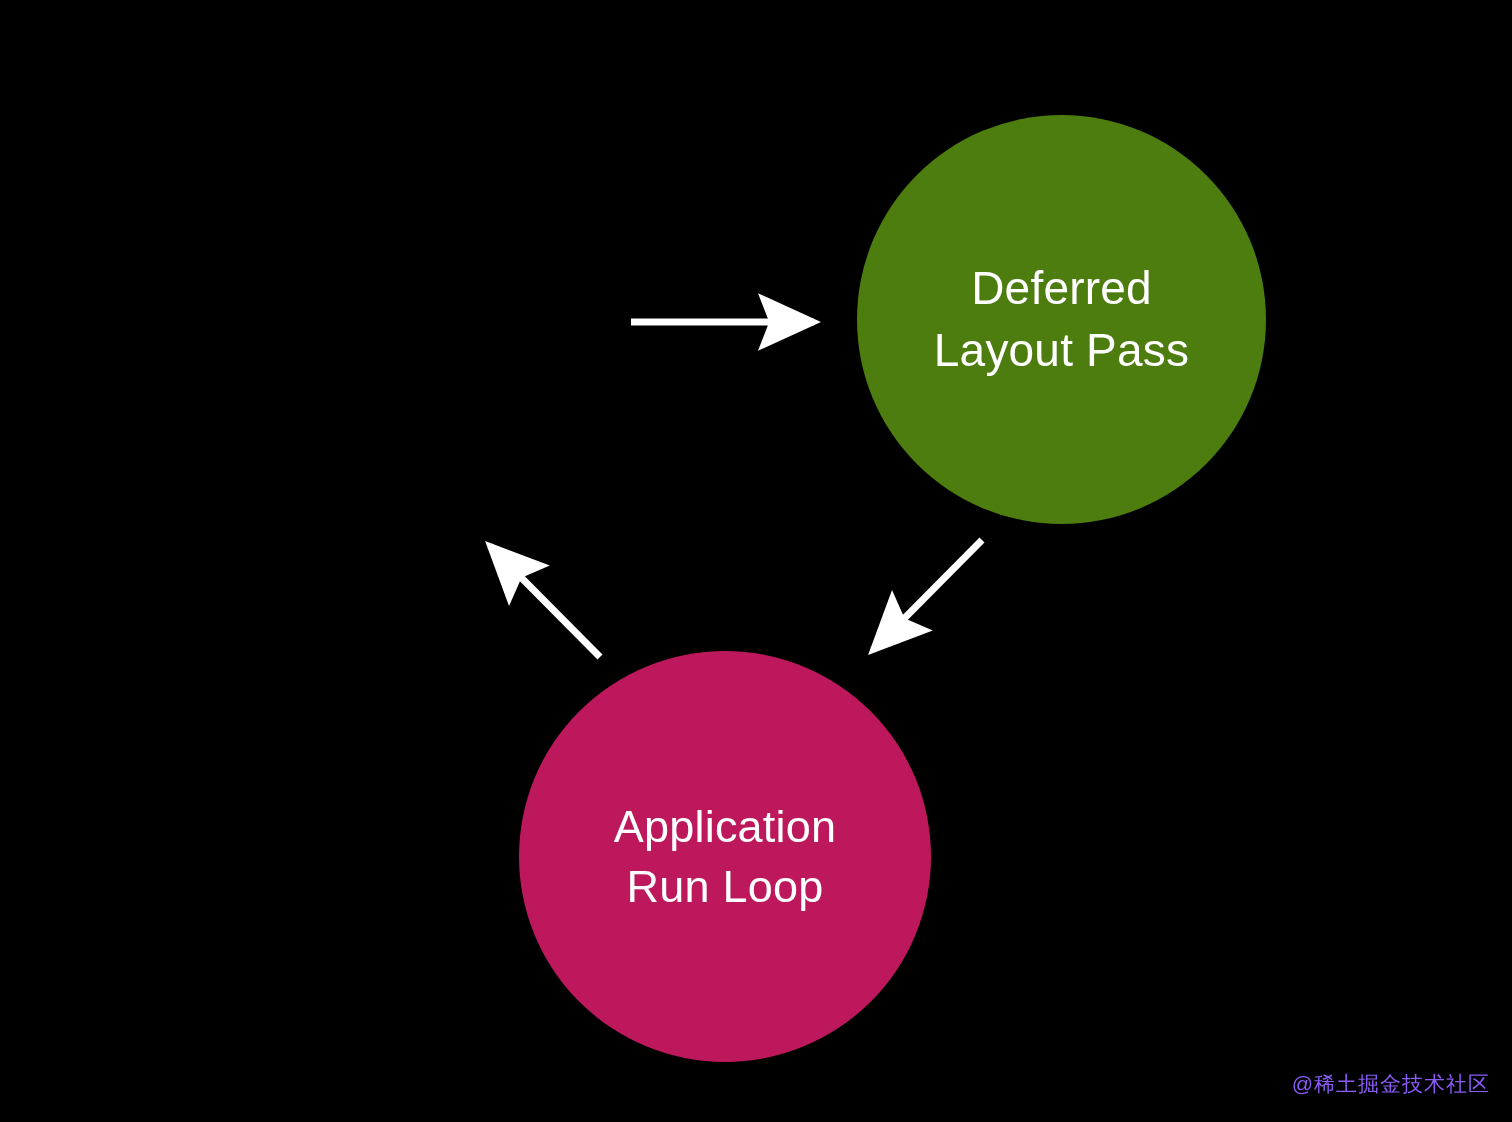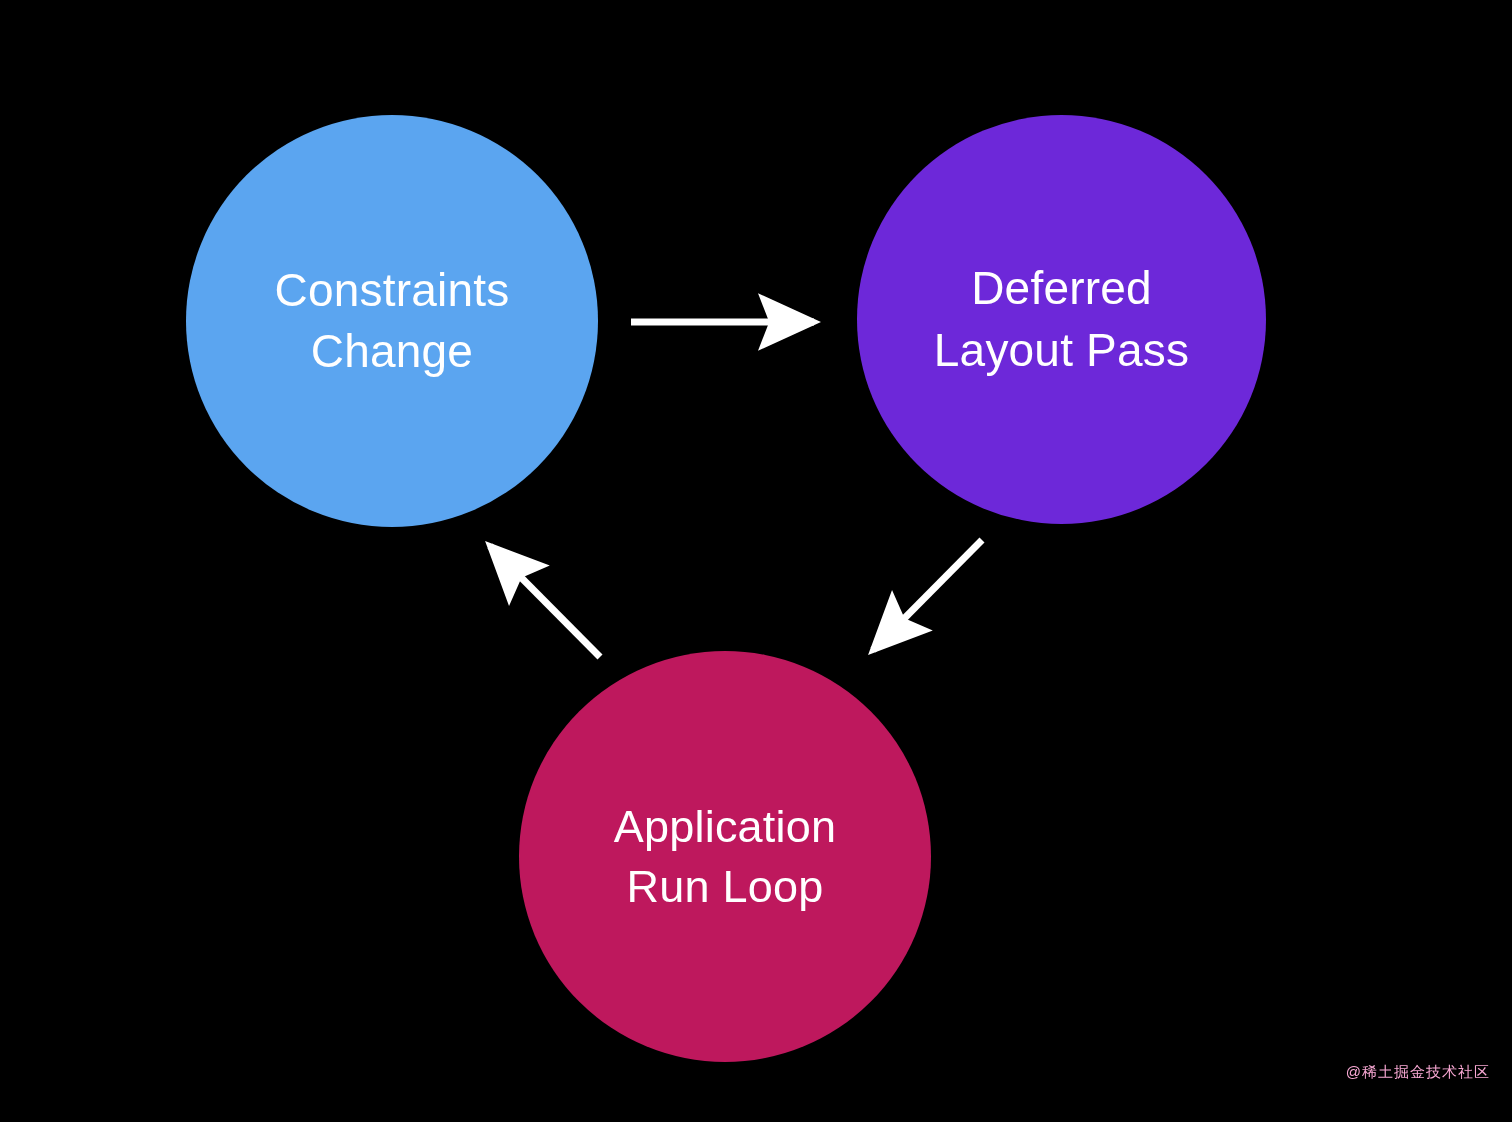--- a/index.html
+++ b/index.html
@@ -63,23 +63,23 @@
     position: absolute;
     left: 0;
     top: 0;
     width: 1512px;
     height: 1122px;
     pointer-events: none;
   }
   #watermark {
     position: absolute;
     right: 22px;
-    bottom: 40px;
-    color: #f9a8d4;
-    font-size: 15px;
+    bottom: 24px;
+    color: #8b5cf6;
+    font-size: 21px;
     letter-spacing: 1px;
     user-select: none;
   }
 </style>
 </head>
 <body>
 
 <div id="stage">
 
   <svg id="edges" viewBox="0 0 1512 1122" width="1512" height="1122">
@@ -89,26 +89,22 @@
       </marker>
     </defs>
 
     <line x1="631" y1="322" x2="814" y2="322" stroke="#ffffff" stroke-width="7" marker-end="url(#arrowhead)"></line>
 
     <line x1="982" y1="540" x2="873" y2="650" stroke="#ffffff" stroke-width="7" marker-end="url(#arrowhead)"></line>
 
     <line x1="600" y1="657" x2="490" y2="546" stroke="#ffffff" stroke-width="7" marker-end="url(#arrowhead)"></line>
   </svg>
 
-  <div class="node" id="node-constraints-change" style="background:#5BA5F0">
-    <span class="node-label">Constraints
-Change</span>
-  </div>
 
-  <div class="node" id="node-deferred-layout-pass" style="background:#6d28d9">
+  <div class="node" id="node-deferred-layout-pass" style="background:#4d7c0f">
     <span class="node-label">Deferred
 Layout Pass</span>
   </div>
 
   <div class="node" id="node-application-run-loop" style="background:#be185d">
     <span class="node-label">Application
 Run Loop</span>
   </div>
 
   <div id="watermark">@稀土掘金技术社区</div>

